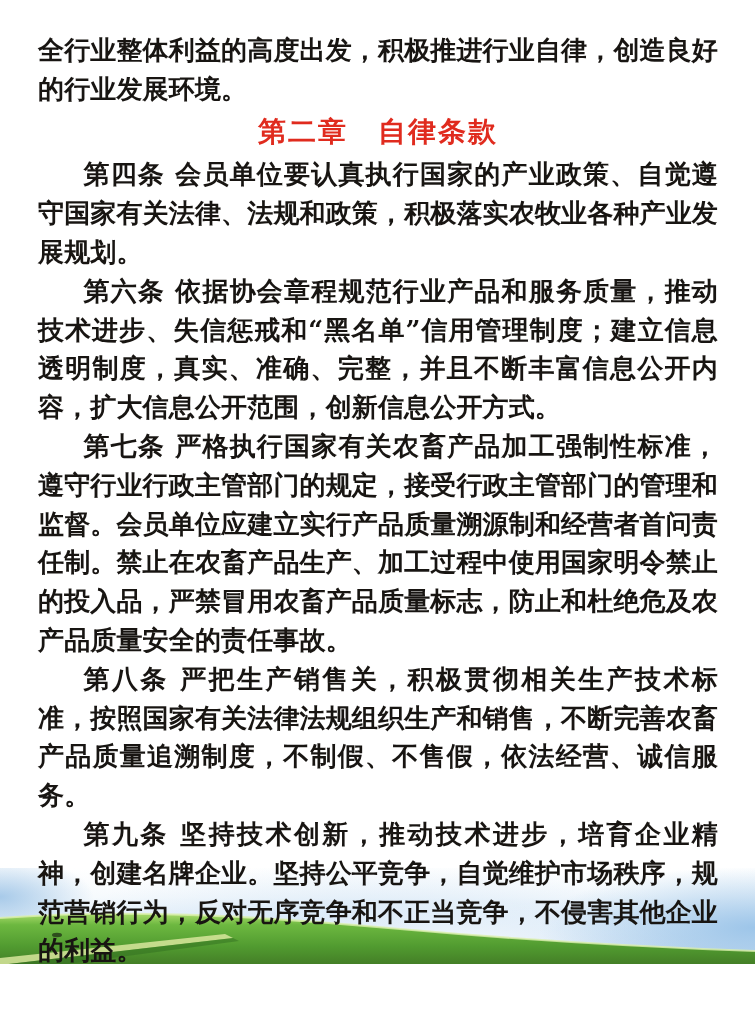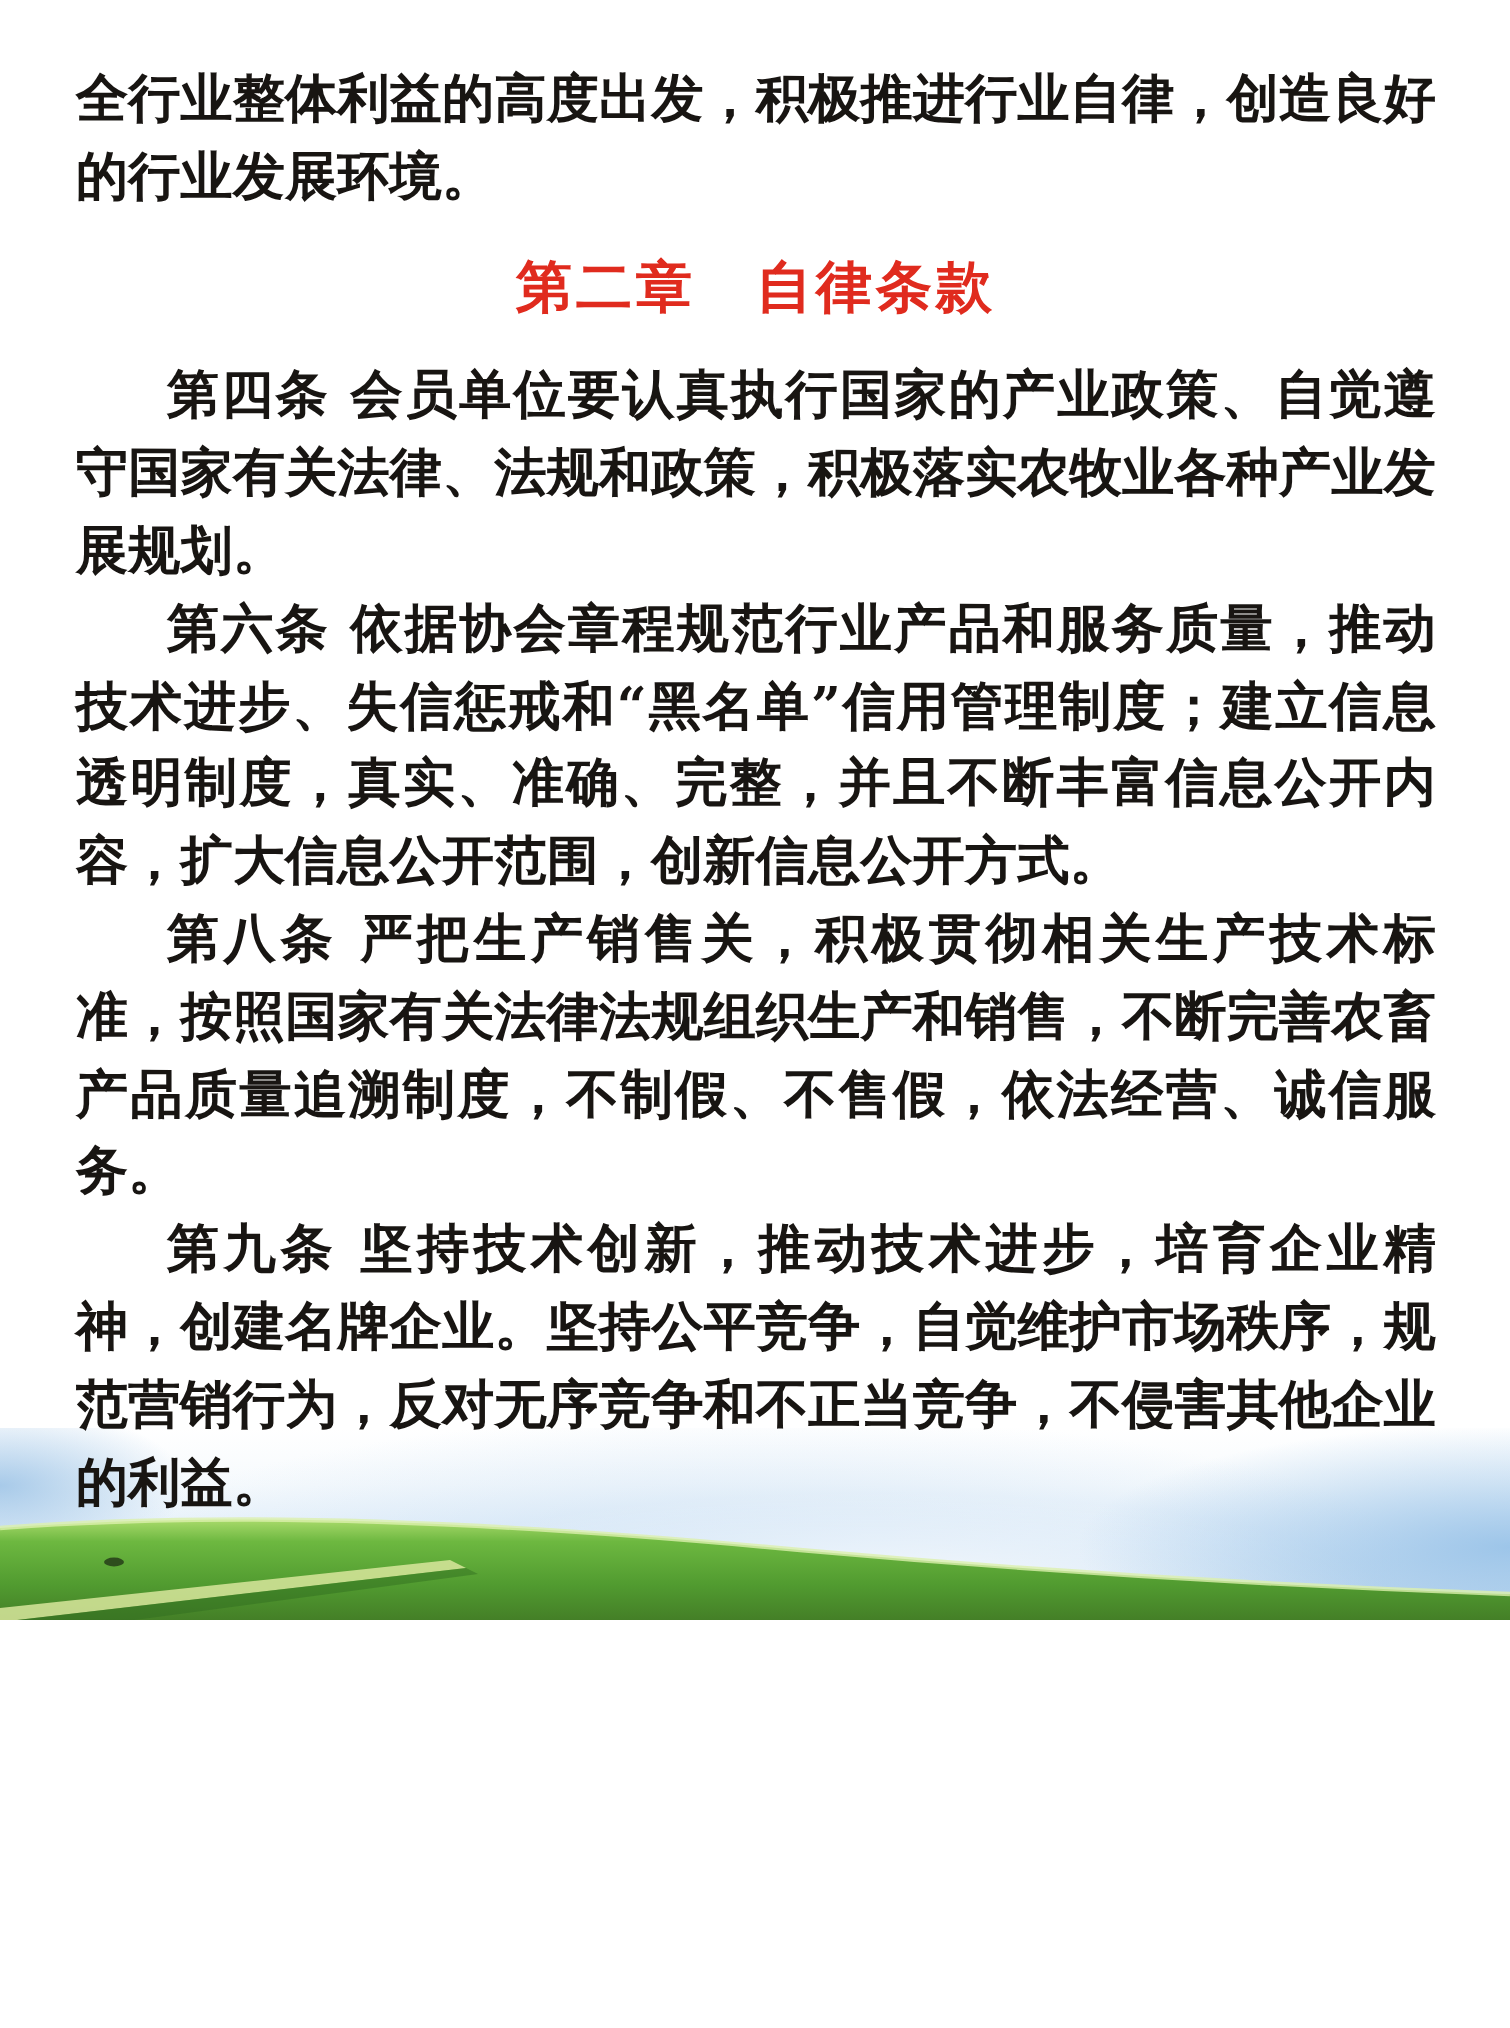--- a/index.html
+++ b/index.html
@@ -5,21 +5,21 @@
   html,body{margin:0;padding:0;}
   body{
     width:755px;height:1014px;
     background:#ffffff;
     overflow:hidden;
     font-family:"DejaVu Serif","Liberation Serif",serif;
     position:relative;
   }
   .page{
     position:relative;
-    width:755px;height:810px;
+    width:755px;height:964px;
     background:#ffffff;
   }
   
   .text-block{
     position:relative;
     z-index:2;
     padding:31px 37px 0 38px;
     width:680px;
     color:#181512;
     font-size:26px;
@@ -28,21 +28,21 @@
     letter-spacing:.15px;
   }
   .para{
     margin:0;
     text-align:justify;
     text-align-last:left;
     text-indent:1.75em;
   }
   .para.no-indent{text-indent:0;}
   .chapter{
-    margin:16px;
+    margin:4px;
     text-align:center;
     font-size:28px;
     font-weight:800;
     line-height:38.8px;
     letter-spacing:2px;
     color:#e02b1e;
   }
   
   .landscape{
     position:absolute;
@@ -72,20 +72,21 @@
 
 <div class="page">
 
   <div class="text-block">
     <p class="para no-indent">全行业整体利益的高度出发，积极推进行业自律，创造良好的行业发展环境。</p>
 
     <h2 class="chapter">第二章　自律条款</h2>
 
     <p class="para">第四条 会员单位要认真执行国家的产业政策、自觉遵守国家有关法律、法规和政策，积极落实农牧业各种产业发展规划。</p>
     <p class="para">第六条 依据协会章程规范行业产品和服务质量，推动技术进步、失信惩戒和“黑名单”信用管理制度；建立信息透明制度，真实、准确、完整，并且不断丰富信息公开内容，扩大信息公开范围，创新信息公开方式。</p>
+    <p class="para">第七条 严格执行国家有关农畜产品加工强制性标准，遵守行业行政主管部门的规定，接受行政主管部门的管理和监督。会员单位应建立实行产品质量溯源制和经营者首问责任制。禁止在农畜产品生产、加工过程中使用国家明令禁止的投入品，严禁冒用农畜产品质量标志，防止和杜绝危及农产品质量安全的责任事故。</p>
     <p class="para">第八条 严把生产销售关，积极贯彻相关生产技术标准，按照国家有关法律法规组织生产和销售，不断完善农畜产品质量追溯制度，不制假、不售假，依法经营、诚信服务。</p>
     <p class="para">第九条 坚持技术创新，推动技术进步，培育企业精神，创建名牌企业。坚持公平竞争，自觉维护市场秩序，规范营销行为，反对无序竞争和不正当竞争，不侵害其他企业的利益。</p>
   </div>
 
   <div class="landscape">
     <div class="sky"></div>
     <svg class="hill" viewBox="0 0 755 96" preserveAspectRatio="none" aria-hidden="true">
       <defs>
         <linearGradient id="gGrass" x1="0" y1="0" x2="0" y2="1">
           <stop offset="0" stop-color="#a9da6b"></stop>

